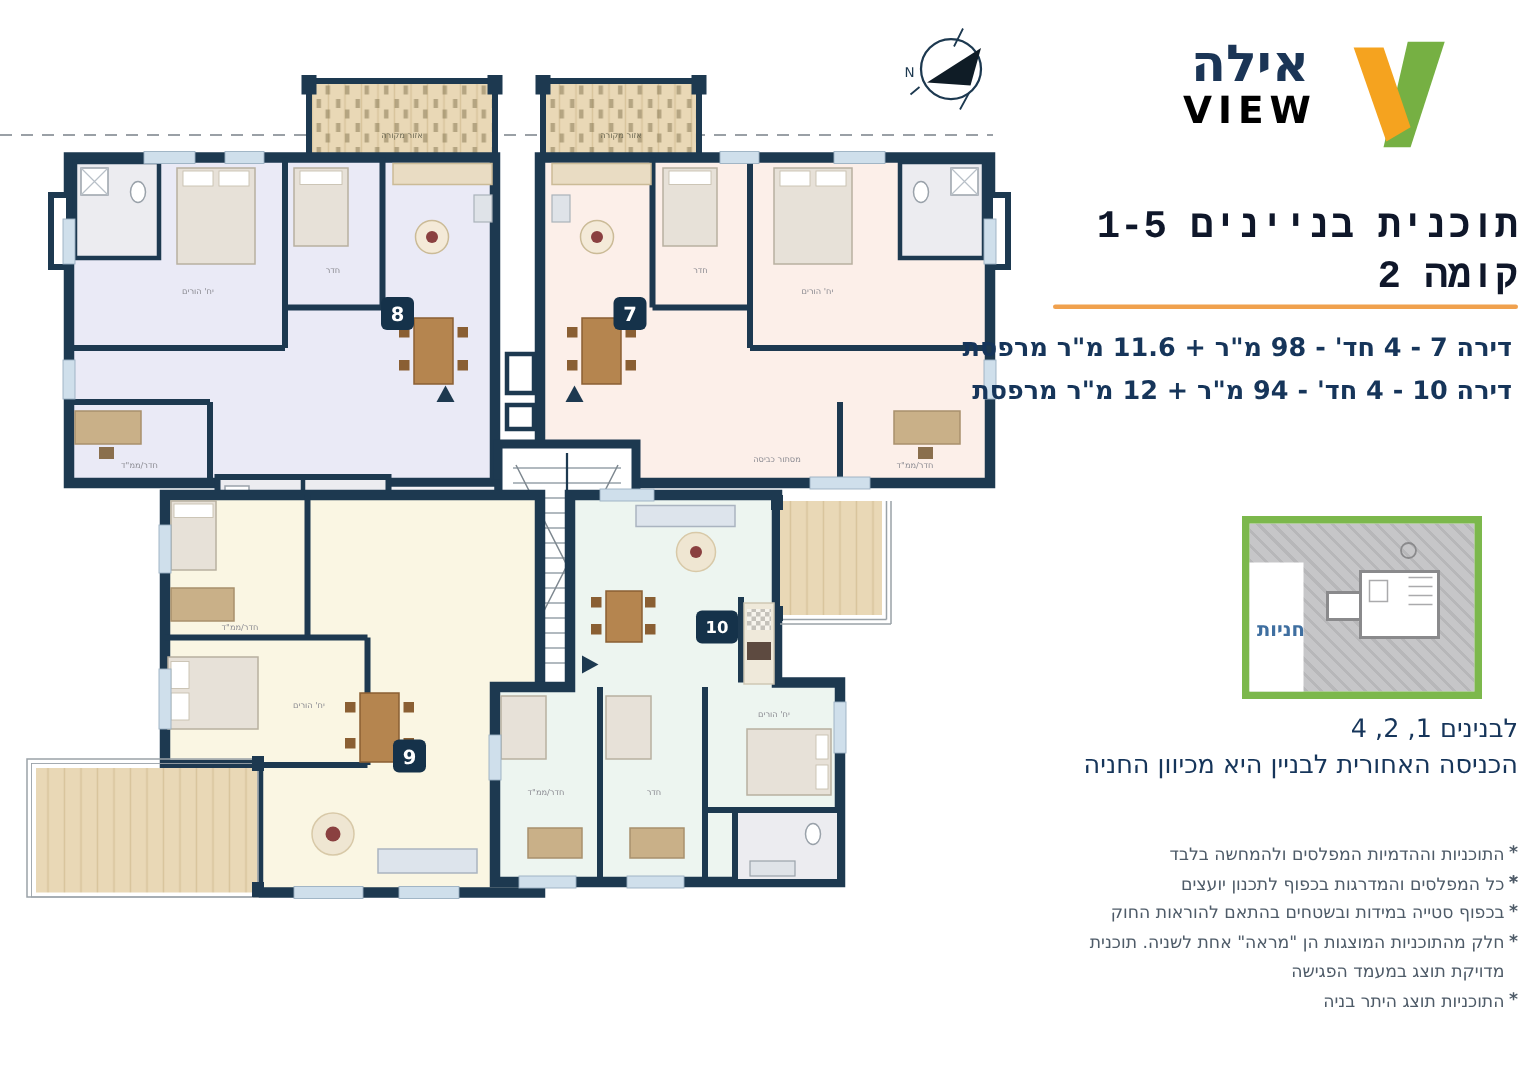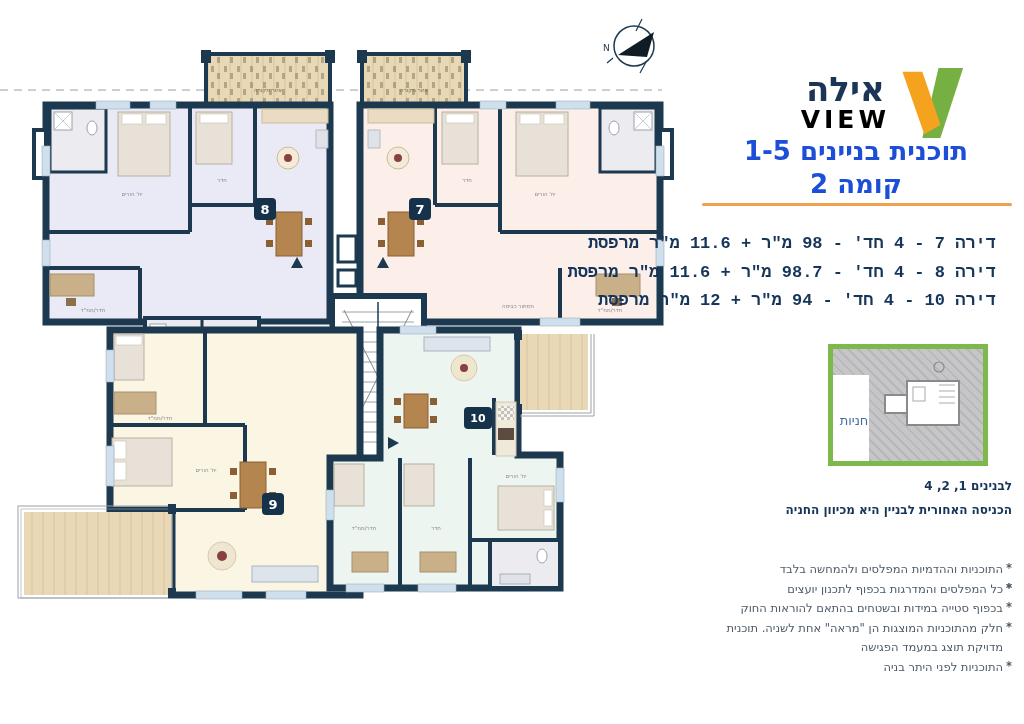--- a/index.html
+++ b/index.html
@@ -7,38 +7,38 @@
     width:1024px;height:724px;position:relative;background:#ffffff;overflow:hidden;
     font-family:"DejaVu Sans","Liberation Sans",sans-serif;
   }
   
   #plan{position:absolute;left:0;top:0;}
   .rlabel{font-size:5.5px;fill:#8b8b92;}
   .badge-txt{font-size:13px;font-weight:bold;fill:#ffffff;text-anchor:middle;}
   .badge10-txt{font-size:11px;font-weight:bold;fill:#ffffff;text-anchor:middle;}
   .balc-label{font-size:5.5px;fill:#6e6a54;text-anchor:middle;}
   
-  .logo{position:absolute;top:26px;right:56px;display:flex;align-items:center;gap:0;margin-top:40px;}
+  .logo{position:absolute;top:26px;right:56px;display:flex;gap:12px;}
   .logo-text{text-align:center;}
   .logo-he{font-size:34px;font-weight:bold;color:#1b3556;line-height:34px;}
   .logo-en{font-size:25px;font-weight:bold;color:#000000;letter-spacing:4px;line-height:28px;}
-  .title{position:absolute;top:118px;right:12px;width:312px;text-align:center;
-         font-size:26px;font-weight:bold;color:#1d4ed8;line-height:33px;direction:rtl;}
+  .title{position:absolute;top:118px;right:12px;width:312px;text-align:right;
+         font-size:26px;font-weight:bold;color:#0f172a;line-height:33px;direction:rtl;font-family:Liberation Mono, monospace;}
   .rule{position:absolute;top:203px;right:12px;width:310px;height:3px;background:#f0a14e;border-radius:2px;}
-  .apt-list{position:absolute;top:214px;right:12px;width:312px;margin:16px;padding:0;list-style:none;
-            direction:rtl;text-align:center;font-family:Liberation Mono, monospace;}
+  .apt-list{position:absolute;top:214px;right:12px;width:312px;margin:4px;padding:0;list-style:none;
+            direction:rtl;text-align:center;}
   .apt-list li{font-size:17px;font-weight:bold;color:#16355a;line-height:28.5px;white-space:nowrap;}
   .parking{position:absolute;top:344px;right:36px;width:150px;height:112px;border:5px solid #7cb84c;
            background:repeating-linear-gradient(45deg,#c6c6c8 0 5px,#b7b7b9 5px 7px);}
   .parking-cut{position:absolute;left:0;top:26px;bottom:0;width:36px;background:#ffffff;}
   .parking-label{position:absolute;left:1px;top:64px;width:40px;text-align:center;
-                 font-size:13px;font-weight:normal;color:#3f6fa0;direction:rtl;}
+                 font-size:13px;font-weight:bold;color:#3f6fa0;direction:rtl;}
   .parking svg{position:absolute;left:34px;top:8px;}
   .note{position:absolute;top:474px;right:12px;width:312px;direction:rtl;text-align:right;
-        font-size:12px;font-weight:bold;color:#16355a;line-height:24px;}
+        font-size:17px;font-weight:normal;color:#16355a;line-height:24px;}
   .disc{position:absolute;top:560px;right:12px;width:318px;margin:0;padding:0;list-style:none;
         direction:rtl;text-align:right;font-size:11.5px;color:#4e5b68;line-height:19.5px;}
   .disc li{position:relative;padding-right:9px;}
   .disc .star{position:absolute;right:0;top:-1px;font-weight:bold;}
 </style>
 </head>
 <body>
 
 <svg id="plan" width="690" height="724" viewBox="0 0 690 724" xmlns="http://www.w3.org/2000/svg">
   <defs>
@@ -300,21 +300,20 @@
     <polygon points="12,6 33,6 52,62 35,72" fill="#f5a31f"></polygon>
   </svg>
 </div>
 
 <h1 class="title"><span>תוכנית בניינים 1-5</span><br><span>קומה 2</span></h1>
 
 <div class="rule"></div>
 
 <ul class="apt-list">
   <li>דירה 7 - 4 חד' - 98 מ"ר + 11.6 מ"ר מרפסת</li>
-  <li>דירה 8 - 4 חד' - 98.7 מ"ר + 11.6 מ"ר מרפסת</li>
   <li>דירה 10 - 4 חד' - 94 מ"ר + 12 מ"ר מרפסת</li>
 </ul>
 
 <div class="parking">
   <div class="parking-cut"></div>
   <svg width="104" height="92" viewBox="0 0 104 92">
     <circle cx="72" cy="10" r="5" fill="none" stroke="#8a8a8c" stroke-width="1.2"></circle>
     <rect x="40" y="24" width="52" height="44" fill="#ffffff" stroke="#8a8a8c" stroke-width="2"></rect>
     <rect x="18" y="38" width="22" height="18" fill="#ffffff" stroke="#8a8a8c" stroke-width="2"></rect>
     <path d="M72 28 H88 M72 34 H88 M72 40 H88 M72 46 H88" stroke="#aaaaac" stroke-width="1"></path>
@@ -327,14 +326,14 @@
   <div>לבנינים 1, 2, 4</div>
   <div>הכניסה האחורית לבניין היא מכיוון החניה</div>
 </div>
 
 <ul class="disc">
   <li><span class="star">*</span><span>התוכניות וההדמיות המפלסים ולהמחשה בלבד</span></li>
   <li><span class="star">*</span></li>
   <li><span class="star">*</span><span>כל המפלסים והמדרגות בכפוף לתכנון יועצים</span></li>
   <li><span class="star">*</span><span>בכפוף סטייה במידות ובשטחים בהתאם להוראות החוק</span></li>
   <li><span class="star">*</span><span>חלק מהתוכניות המוצגות הן "מראה" אחת לשניה. תוכנית מדויקת תוצג במעמד הפגישה</span></li>
-  <li><span class="star">*</span><span>התוכניות לפני היתר בניה</span></li>
+  <li><span class="star">*</span><span>התוכניות תוצג היתר בניה</span></li>
 </ul>
 
 </body></html>

